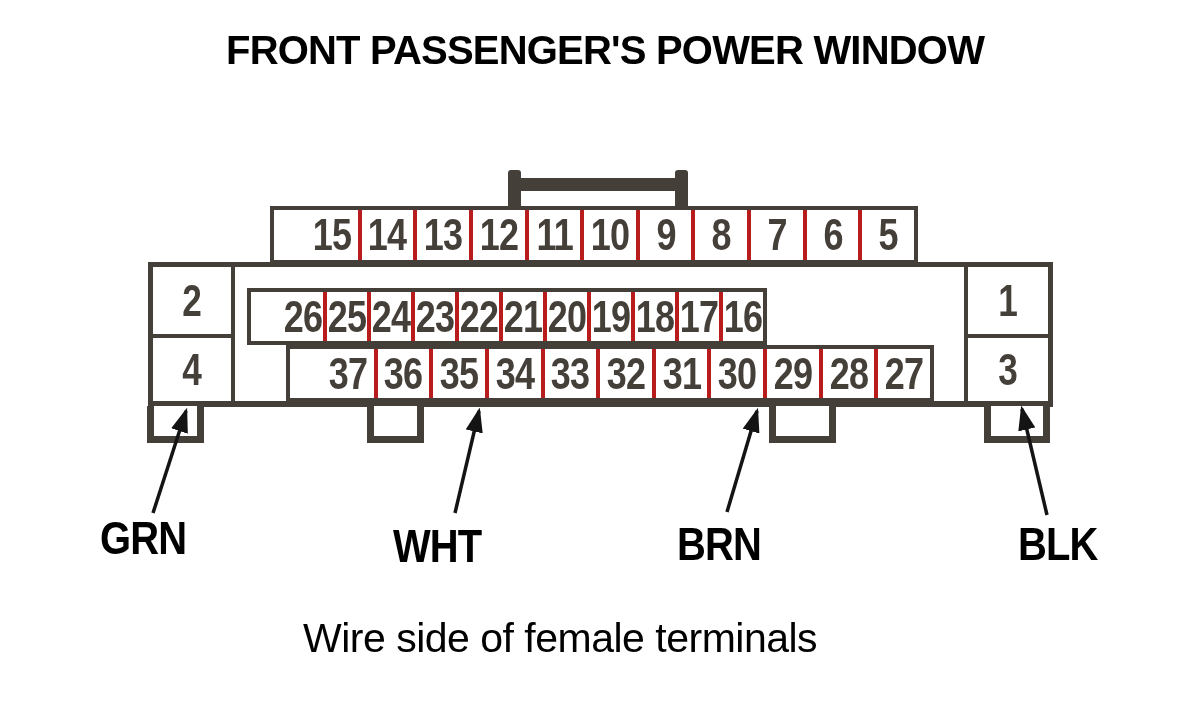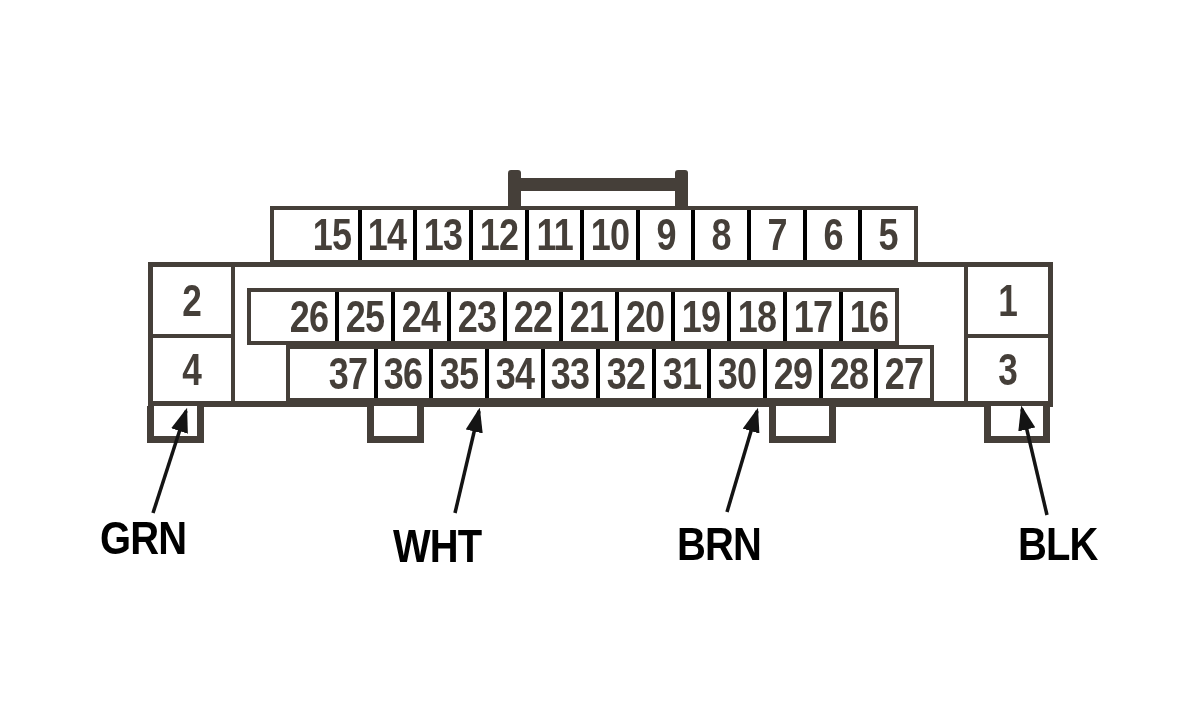--- a/index.html
+++ b/index.html
@@ -30,24 +30,24 @@
   .leg1{left:147px;width:57px;}
   .leg2{left:367px;width:57px;}
   .leg3{left:769px;width:67px;}
   .leg4{left:984px;width:66px;}
 
   .pin-row{
     position:absolute;display:flex;box-sizing:border-box;
     border:4px solid #453f39;background:#ffffff;padding-left:32px;
   }
   .row-top{left:270px;top:206px;width:648px;height:58px;}
-  .row-mid{left:247px;top:288px;width:652px;height:57px;}
+  .row-mid{left:247px;top:288px;width:520px;height:57px;}
   .row-bot{left:270px;top:345px;width:648px;height:57px;margin-left:16px;}
   .cell{flex:1;display:flex;align-items:center;justify-content:center;overflow:hidden;}
-  .cell + .cell{border-left:4px solid #000000;}
+  .cell + .cell{border-left:4px solid #b91c1c;}
   .num{
     font-size:45px;font-weight:700;color:#453f39;
     transform:scaleX(0.8);letter-spacing:-1px;white-space:nowrap;
   }
   .side-cell{
     position:absolute;box-sizing:border-box;display:flex;align-items:center;justify-content:center;
     background:#ffffff;
   }
   .cell-2{left:153px;top:267px;width:82px;height:71px;border-right:4px solid #453f39;border-bottom:4px solid #453f39;}
   .cell-4{left:153px;top:338px;width:82px;height:63px;border-right:4px solid #453f39;}
@@ -73,20 +73,21 @@
     position:absolute;left:303px;top:615px;
     font-size:41px;font-weight:normal;color:#000000;letter-spacing:-0.5px;white-space:nowrap;
   }
 </style>
 </head>
 <body>
 
 <div class="canvas">
 
   <div class="title">
+    <div>FRONT PASSENGER'S POWER WINDOW</div>
   </div>
 
   <div class="latch-post left"></div>
   <div class="latch-post right"></div>
   <div class="latch-bar"></div>
 
   <div class="conn-body"></div>
   <div class="leg leg1"></div>
   <div class="leg leg2"></div>
   <div class="leg leg3"></div>
@@ -223,14 +224,15 @@
     <line x1="455" y1="513" x2="479" y2="411" stroke="#141414" stroke-width="3.5" marker-end="url(#ah)"></line>
     <line x1="727" y1="512" x2="757" y2="411" stroke="#141414" stroke-width="3.5" marker-end="url(#ah)"></line>
     <line x1="1047" y1="515" x2="1022" y2="409" stroke="#141414" stroke-width="3.5" marker-end="url(#ah)"></line>
   </svg>
 
   <div class="wire-label lbl-grn">GRN</div>
   <div class="wire-label lbl-wht">WHT</div>
   <div class="wire-label lbl-brn">BRN</div>
   <div class="wire-label lbl-blk">BLK</div>
 
+  <div class="caption">Wire side of female terminals</div>
 
 </div>
 
 </body></html>

